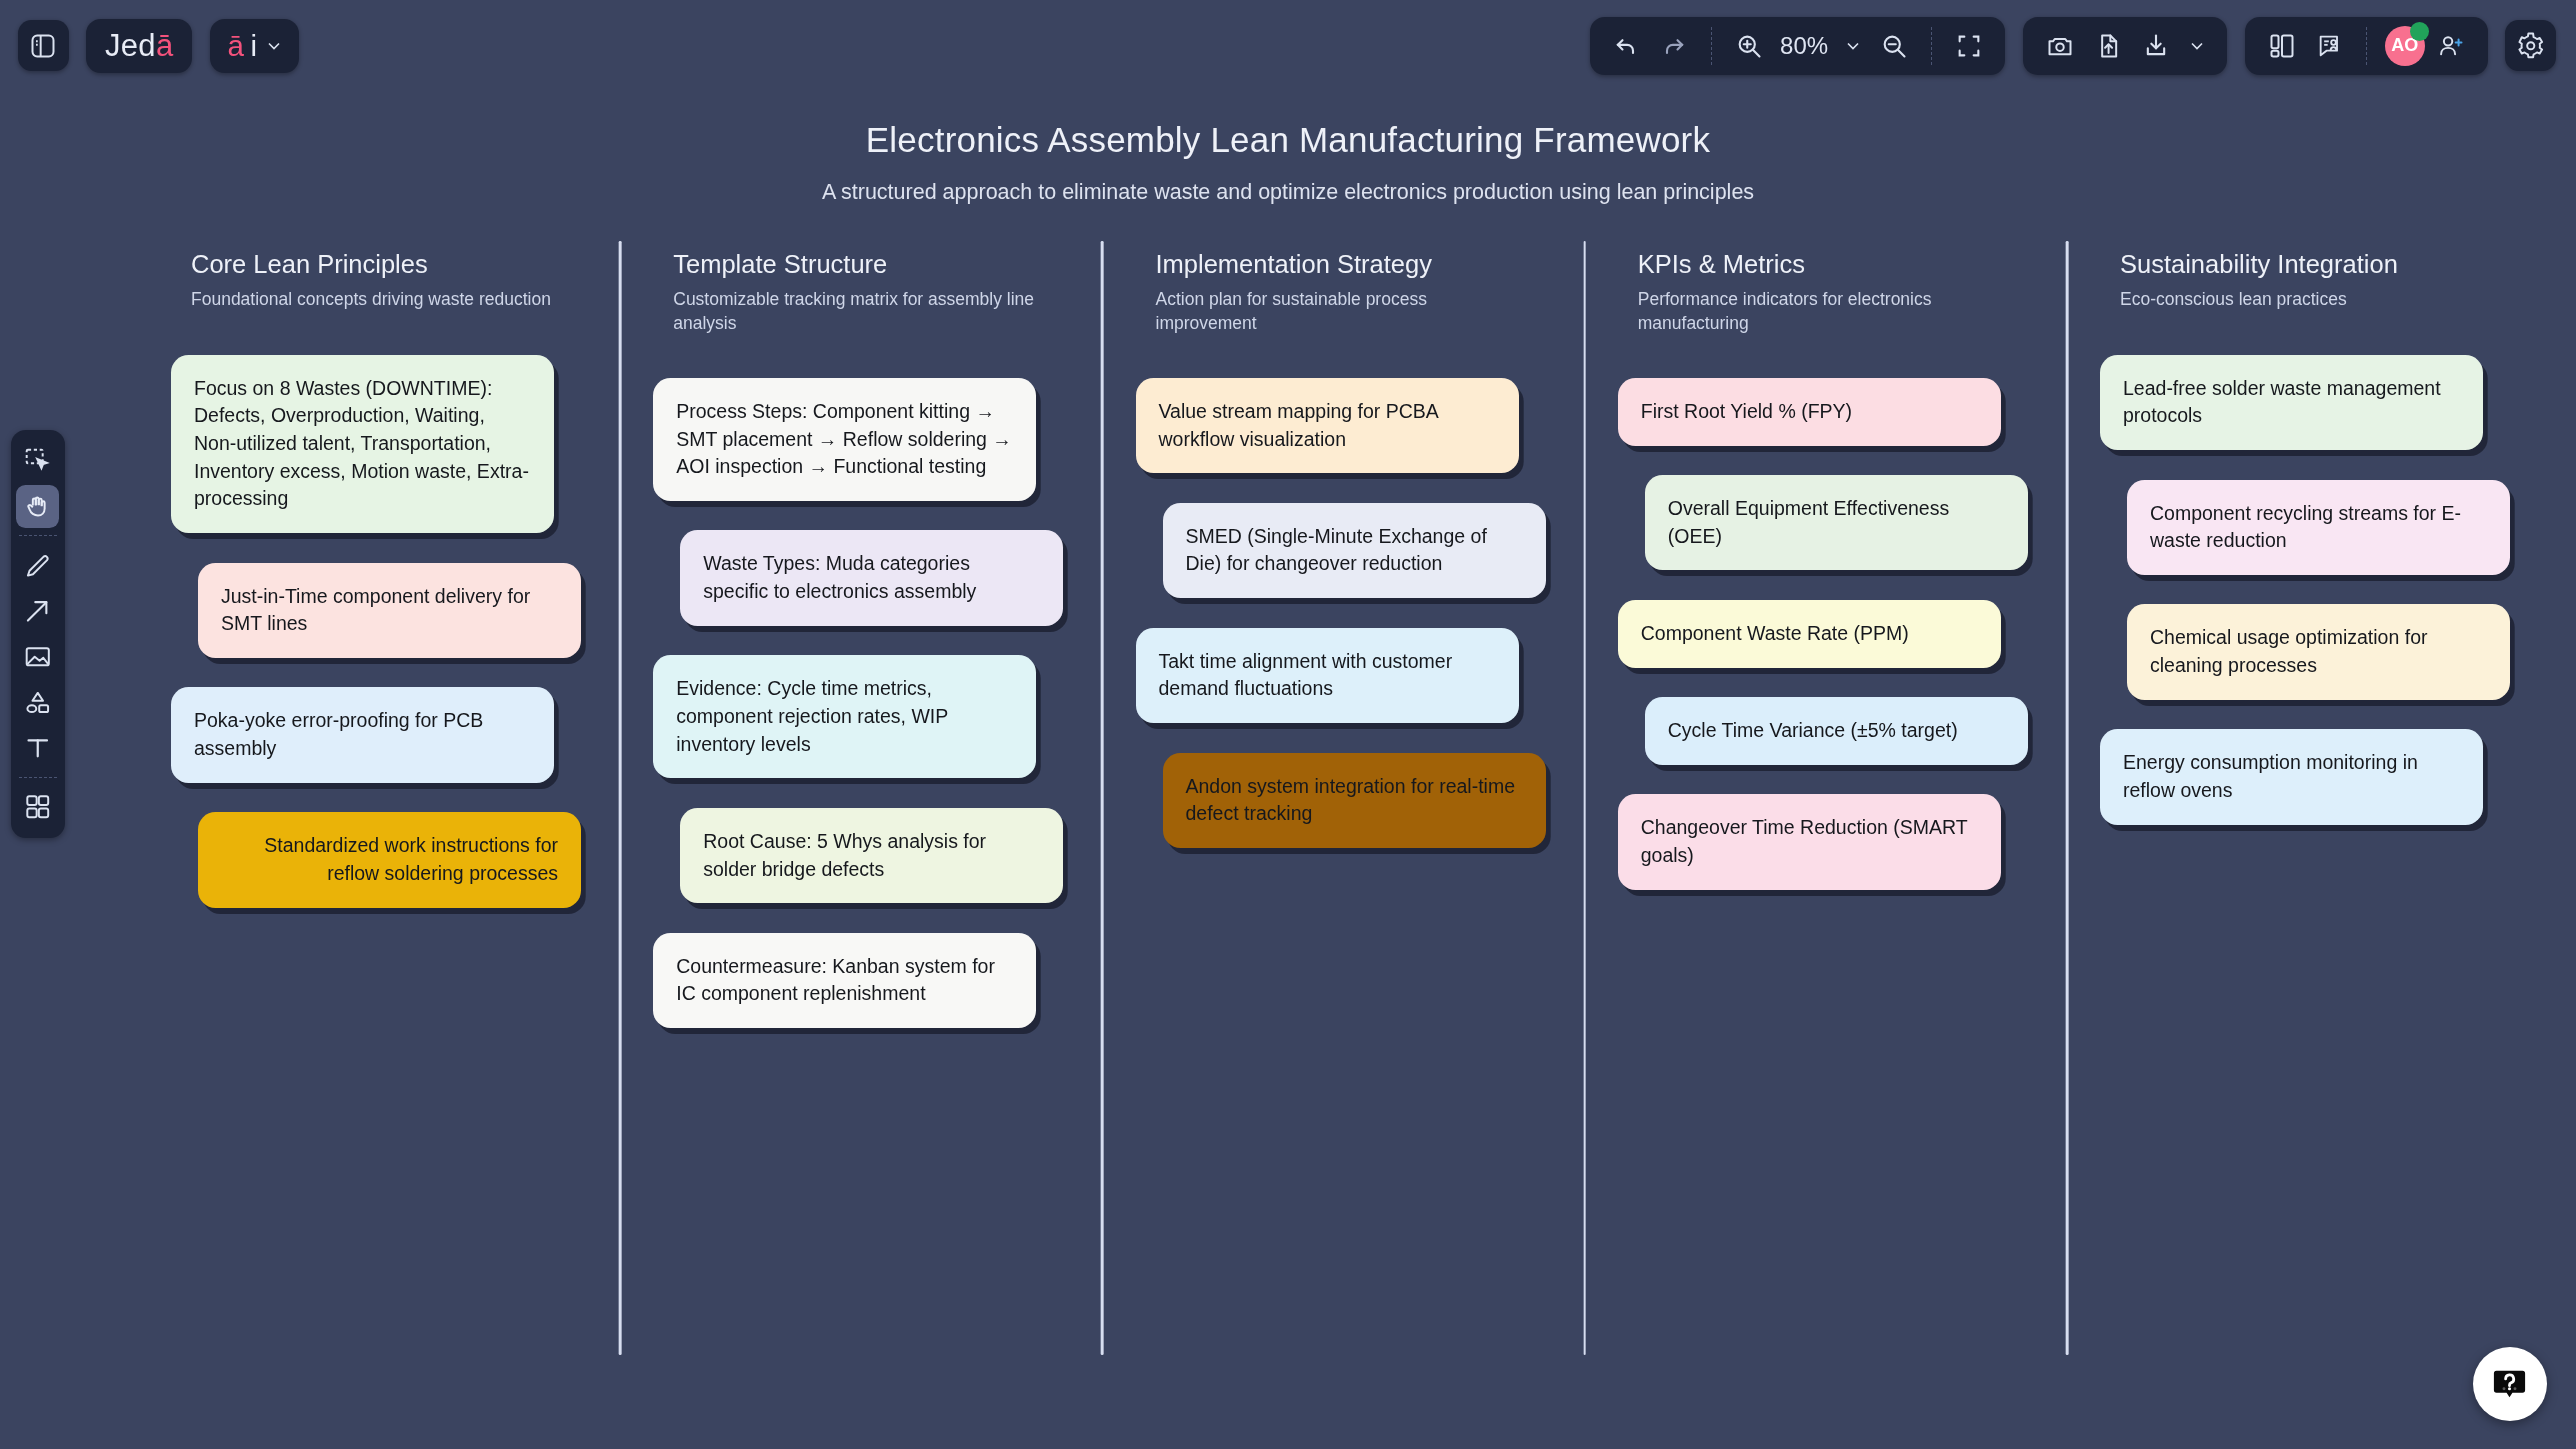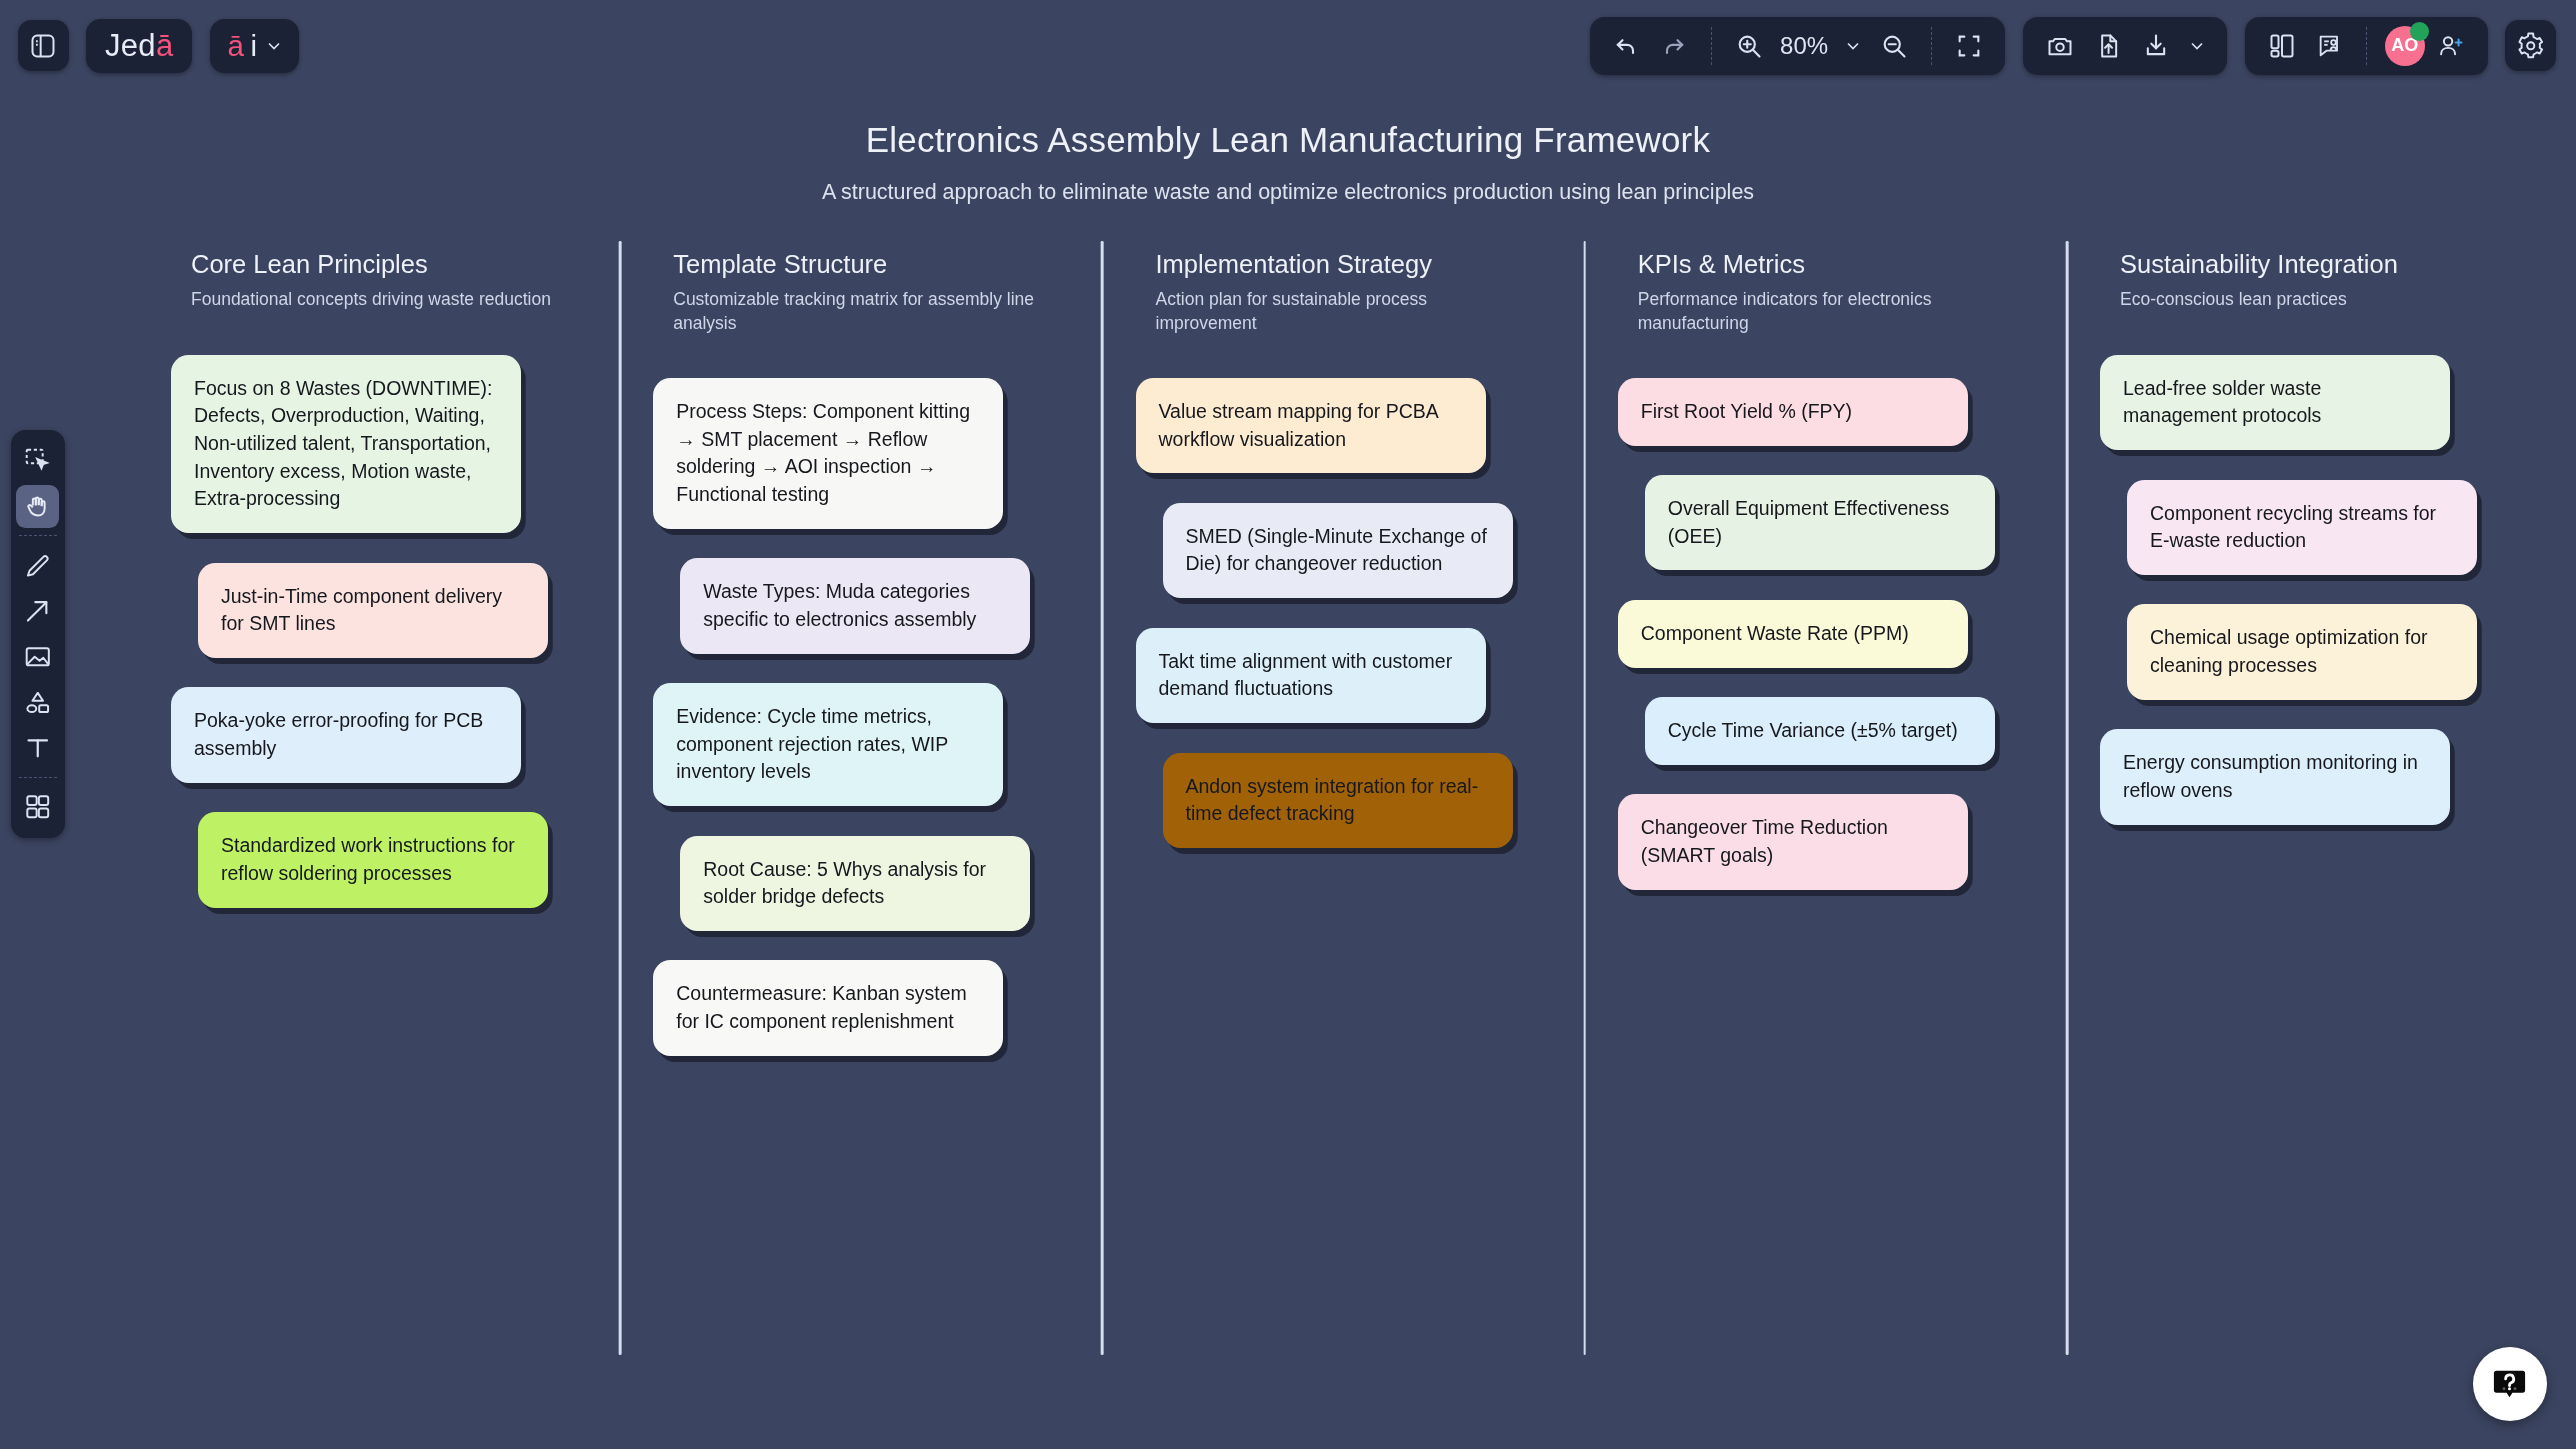--- a/index.html
+++ b/index.html
@@ -98,21 +98,21 @@
     position: absolute; top: -9.4px; left: 50%; width: 2.7px; height: 1114px;
     background: #d7def0; border-radius: 1.3px; transform: translateX(-50%);
   }
   .col-title { font-size: 25.5px; color: #eef1f8; margin: 0 0 9.4px 20px; }
   .col-sub { font-size: 17.5px; color: #cfd6e8; line-height: 1.33; margin: 0 0 43px 20px; max-width: 376px; }
 
   .card {
     border-radius: 17.5px; padding: 20px 23px;
     font-size: 19.5px; line-height: 1.42; color: #16181d;
     box-shadow: 4.7px 6px 0 rgba(12,15,25,.55);
-    margin: 0 0 29.5px 0; width: 350px;
+    margin: 0 0 29.5px 0; width: 383px;
   }
   .card.offset { margin-left: 27px; }
 
   .helpbtn {
     position: absolute; right: 29.5px; bottom: 28px;
     width: 74px; height: 74px; border-radius: 50%; background: #fff;
     display: flex; align-items: center; justify-content: center; cursor: pointer;
     box-shadow: 0 3.4px 10.7px rgba(0,0,0,.35); z-index: 50;
   }
   svg { display: block; }
@@ -325,21 +325,21 @@
   <div class="canvas">
     <div class="page-title">Electronics Assembly Lean Manufacturing Framework</div>
     <div class="page-sub">A structured approach to eliminate waste and optimize electronics production using lean principles</div>
     <div class="columns" id="columns">
         <div class="col">
           <div class="col-title">Core Lean Principles</div>
           <div class="col-sub">Foundational concepts driving waste reduction</div>
           <div class="card" style="background: rgb(230, 244, 228);">Focus on 8 Wastes (DOWNTIME): Defects, Overproduction, Waiting, Non-utilized talent, Transportation, Inventory excess, Motion waste, Extra-processing</div>
           <div class="card offset" style="background: rgb(252, 227, 224);">Just-in-Time component delivery for SMT lines</div>
           <div class="card" style="background: rgb(223, 238, 251);">Poka-yoke error-proofing for PCB assembly</div>
-          <div class="card offset" style="background: #bef264;">Standardized work instructions for reflow soldering processes</div>
+          <div class="card offset" style="background: #eab308; text-align: right;">Standardized work instructions for reflow soldering processes</div>
         </div>
         <div class="col-gap">
           <div class="col-rule"></div>
         </div>
         <div class="col">
           <div class="col-title">Template Structure</div>
           <div class="col-sub">Customizable tracking matrix for assembly line analysis</div>
           <div class="card" style="background: rgb(247, 247, 245);">Process Steps: Component kitting → SMT placement → Reflow soldering → AOI inspection → Functional testing</div>
           <div class="card offset" style="background: rgb(236, 231, 245);">Waste Types: Muda categories specific to electronics assembly</div>
           <div class="card" style="background: rgb(223, 244, 246);">Evidence: Cycle time metrics, component rejection rates, WIP inventory levels</div>

